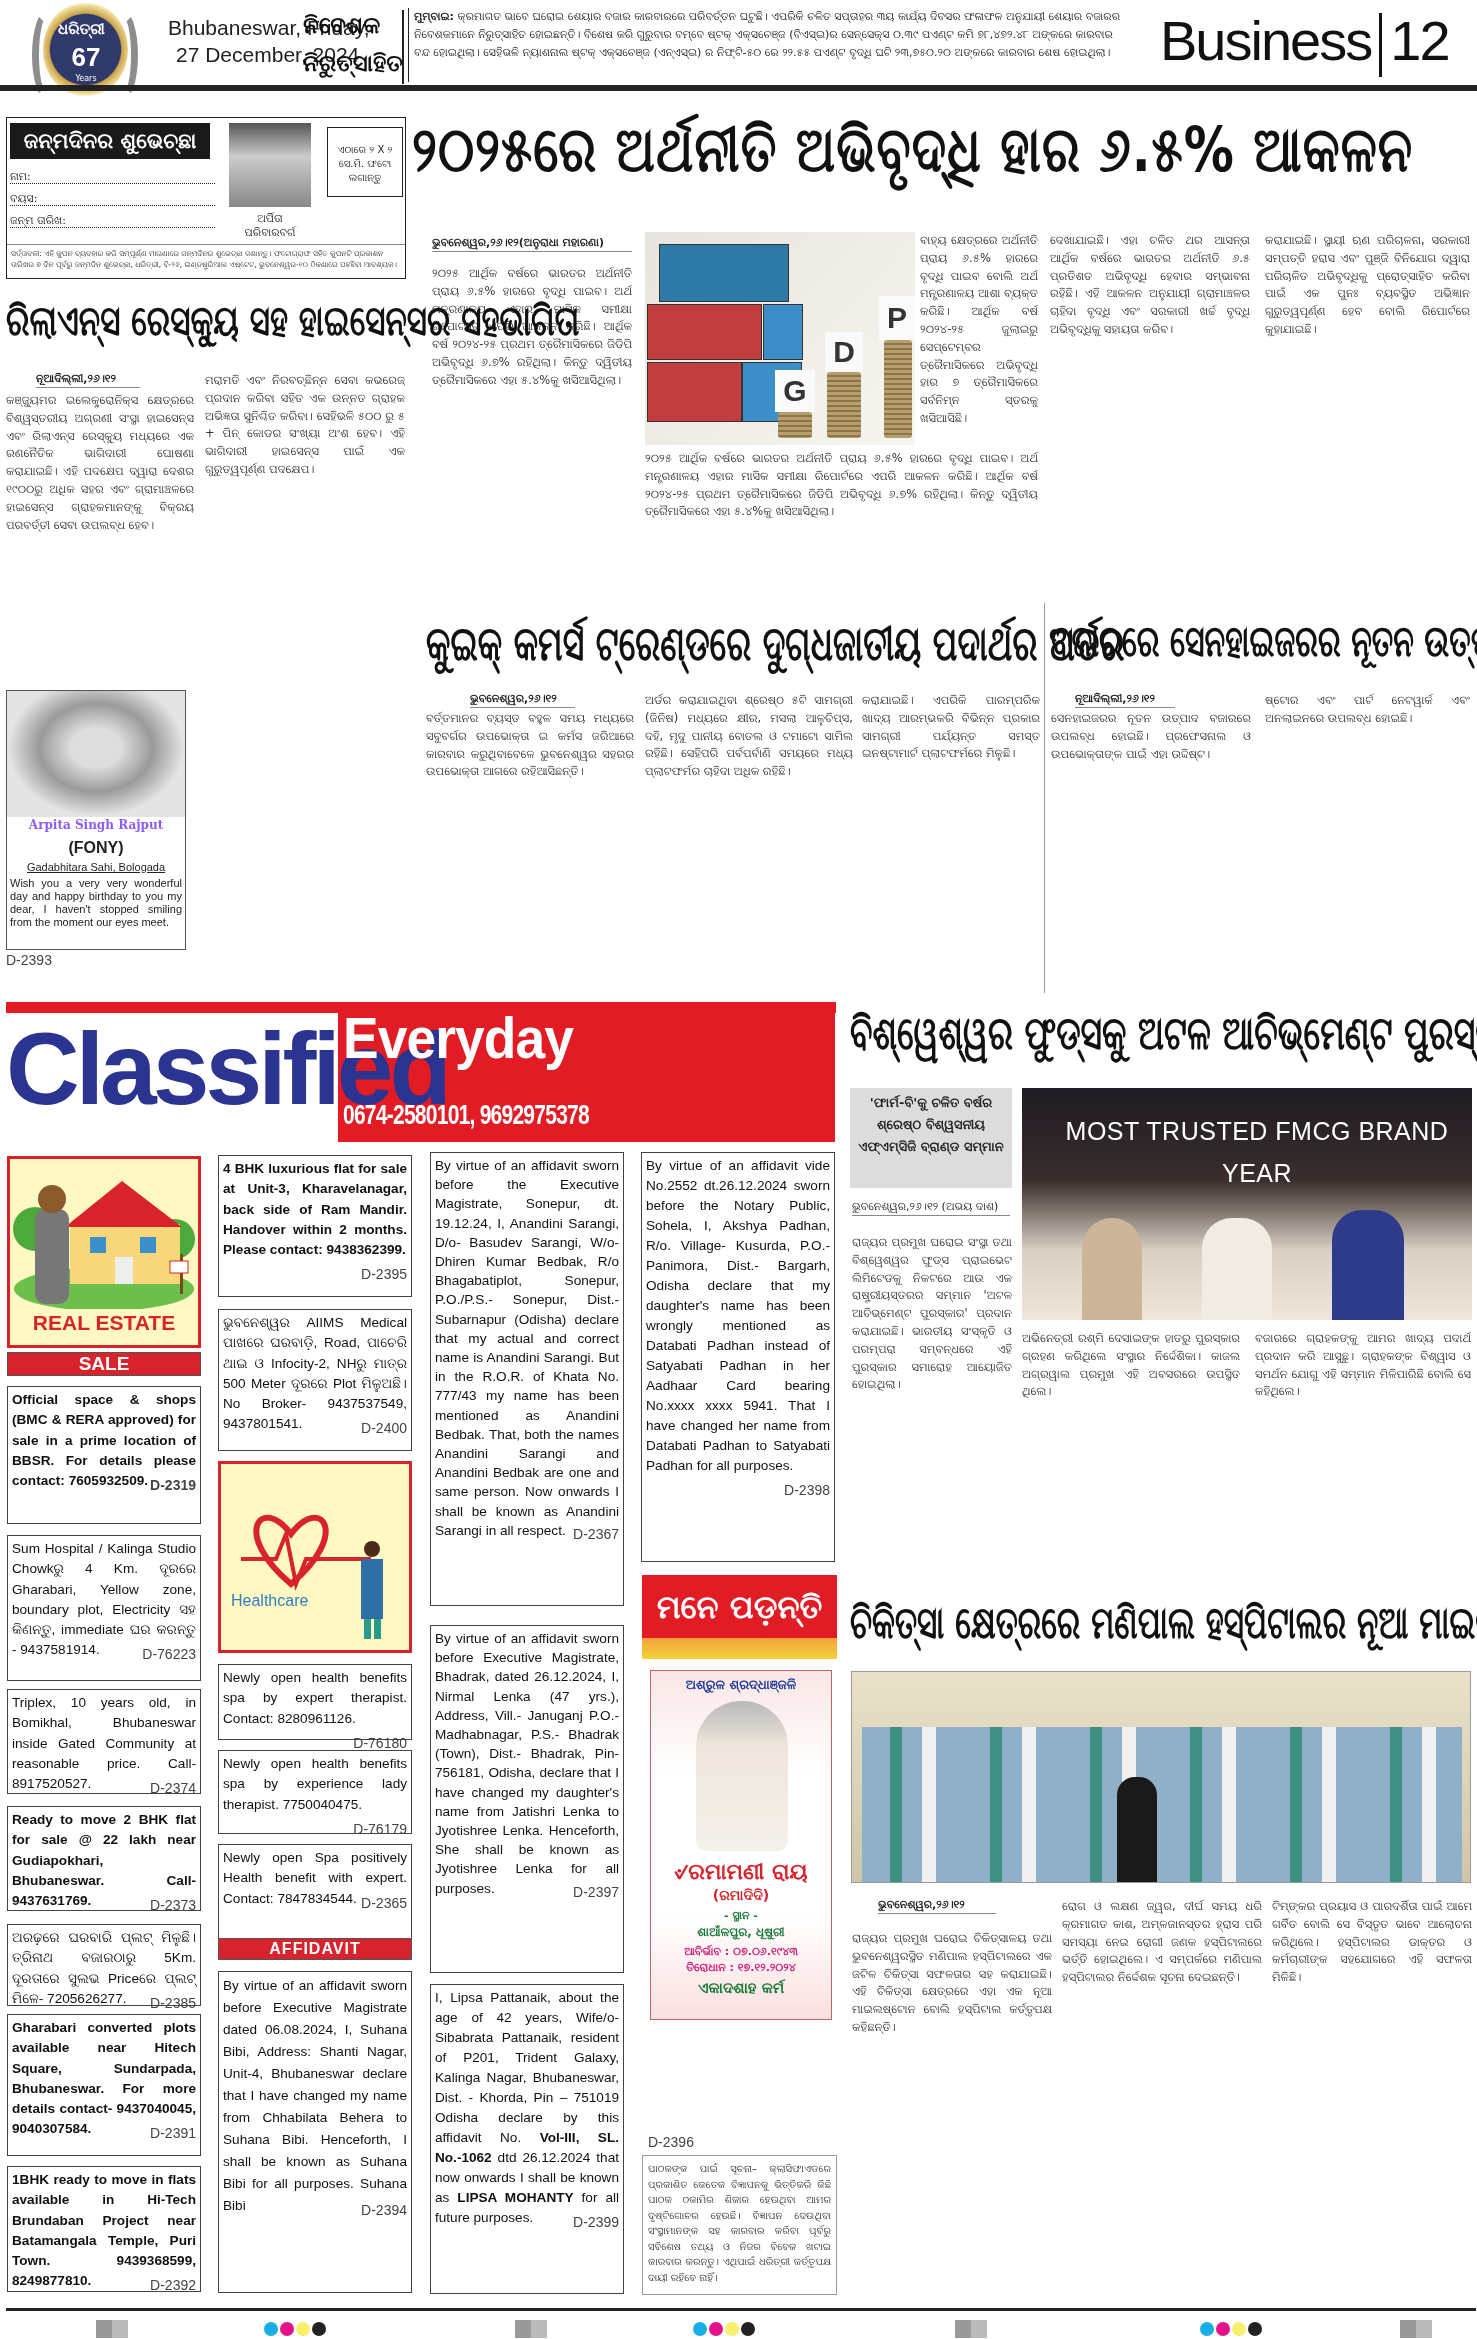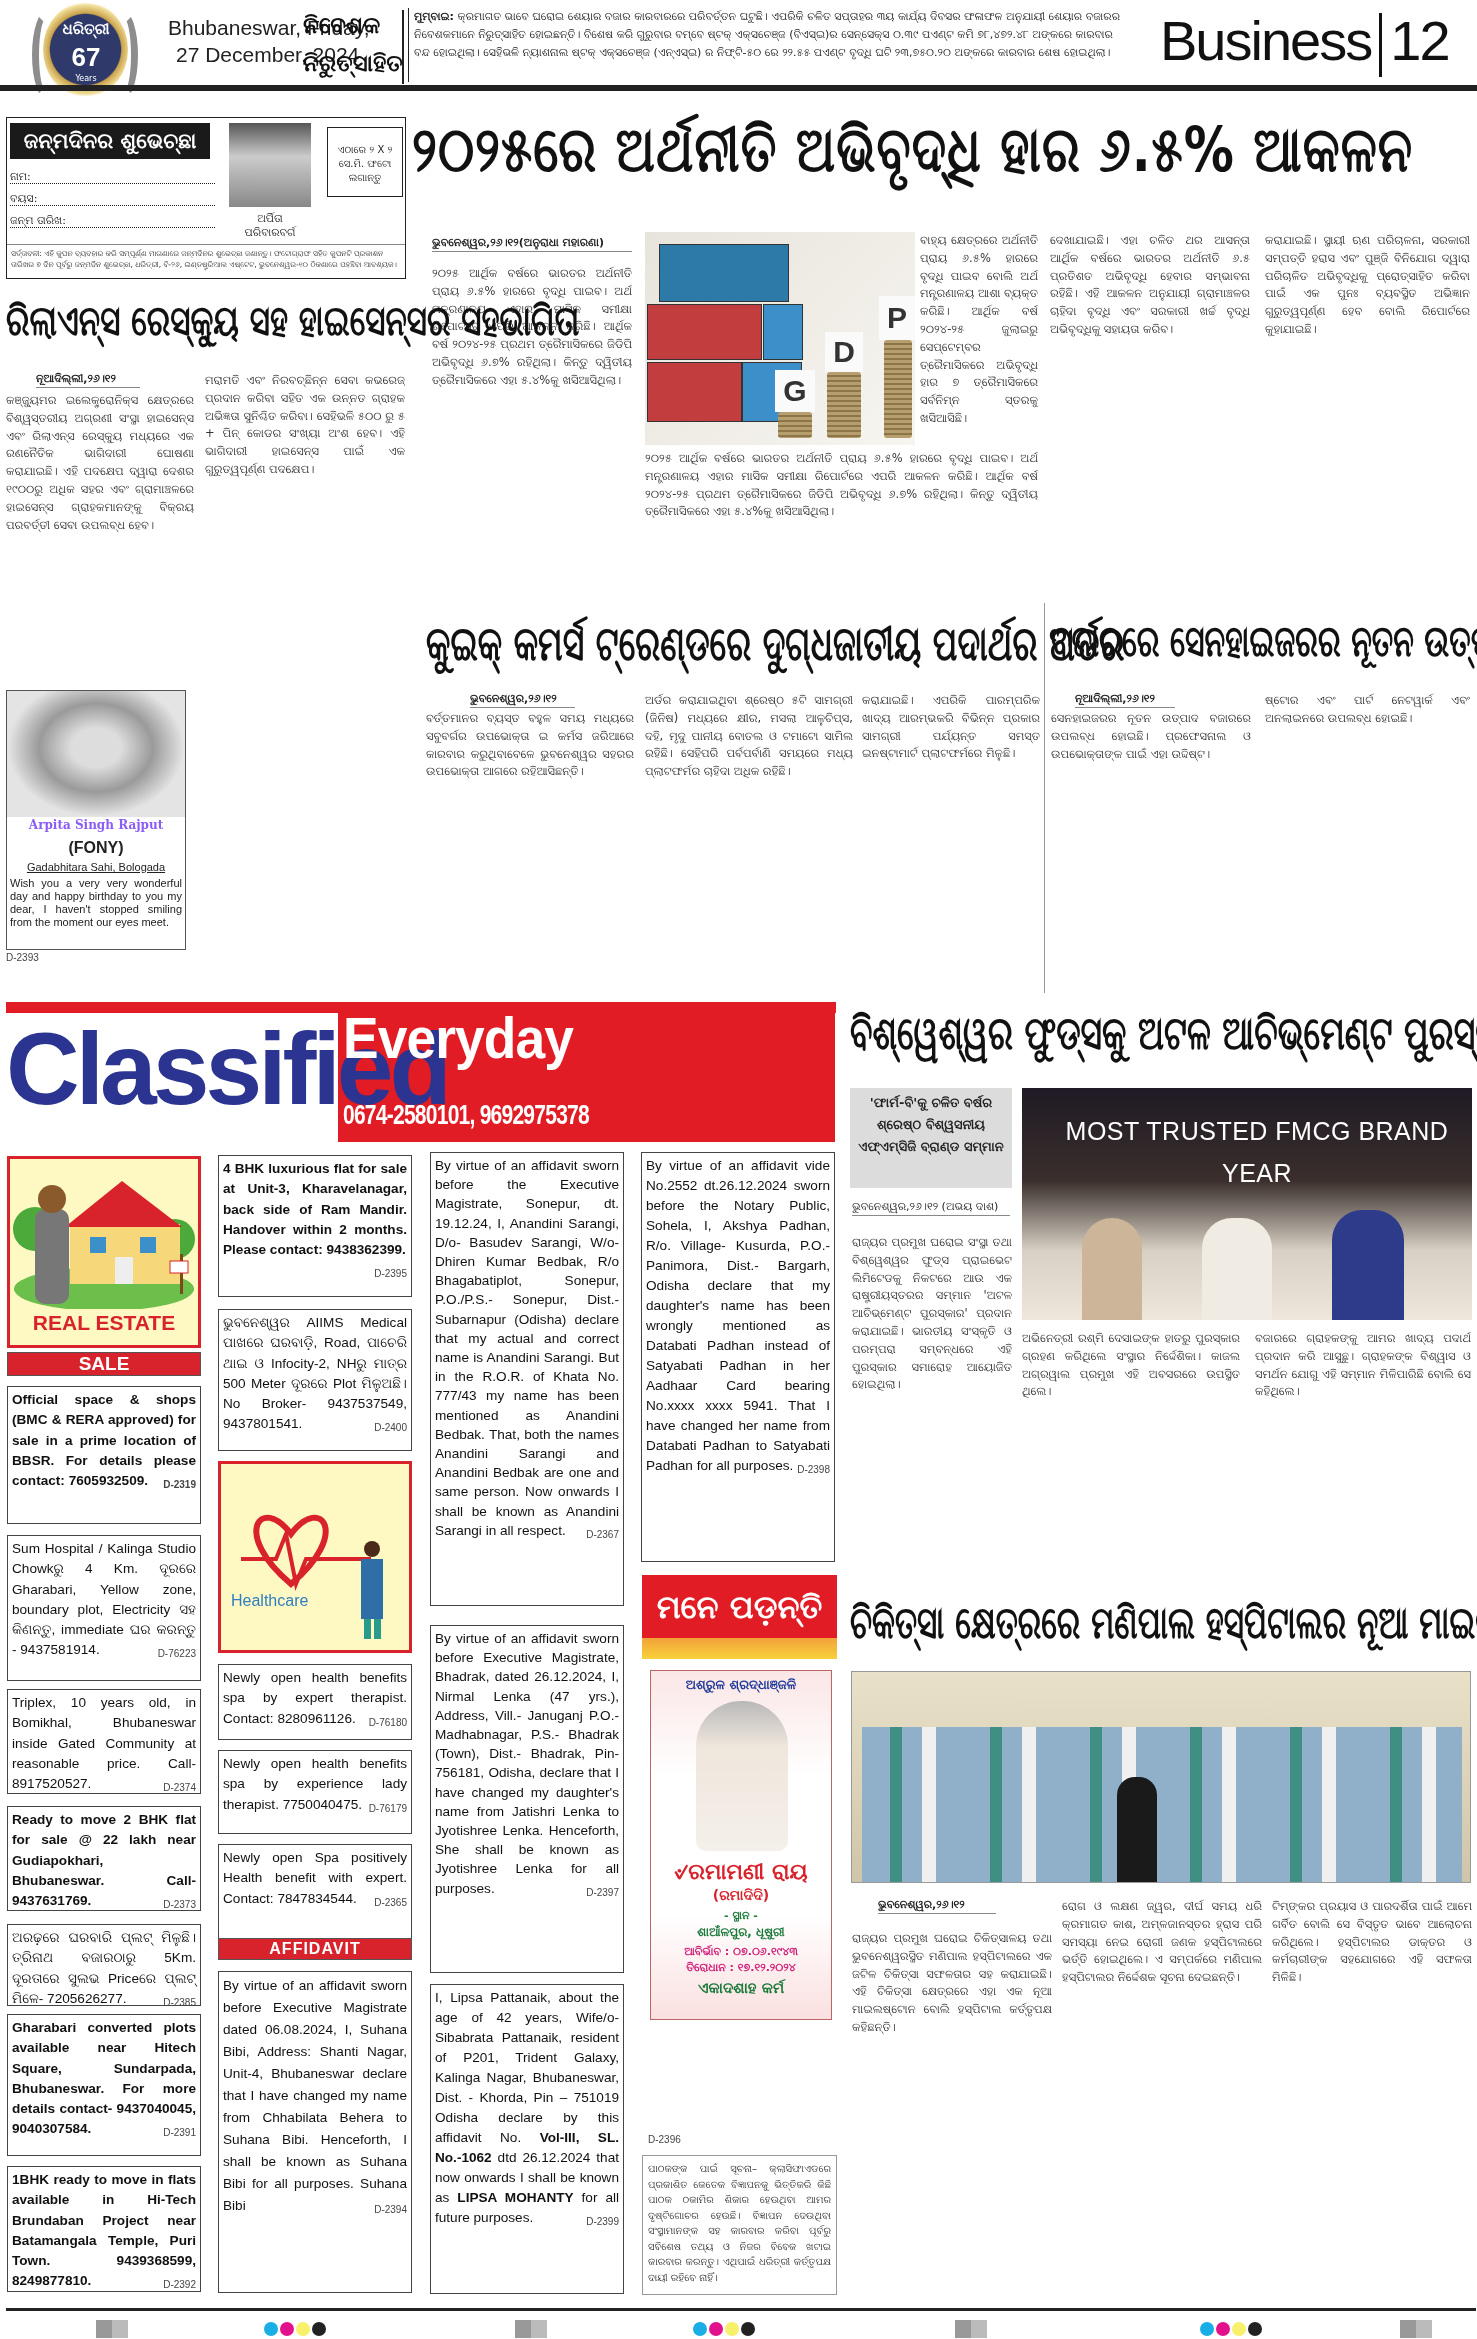--- a/index.html
+++ b/index.html
@@ -4,21 +4,21 @@
 <style>
 *{box-sizing:border-box;margin:0;padding:0}
 body{width:1477px;height:2339px;background:#fff;font-family:"DejaVu Sans",sans-serif;color:#222;position:relative;overflow:hidden}
 .abs{position:absolute}
 
 .logo{left:8px;top:2px;width:150px;height:100px;}
 .logo .ring{position:absolute;left:35px;top:0;width:85px;height:95px;border-radius:50%;background:radial-gradient(circle,#2f3a6b 55%,#c9a24a 57%,#f1df9c 70%,#fff 74%);}
 .logo .br{position:absolute;top:8px;width:30px;height:90px;border:7px solid #8d8d8d;border-radius:50%}
 .logo .brl{left:24px;border-right:none;border-top-color:transparent;border-bottom-color:transparent}
 .logo .brr{left:100px;border-left:none;border-top-color:transparent;border-bottom-color:transparent}
-.logo .t1{position:absolute;left:50px;top:18px;width:56px;text-align:center;color:#fff;font-size:15px;font-weight:bold}
+.logo .t1{position:absolute;left:50px;top:18px;width:56px;color:#fff;font-size:15px;font-weight:bold}
 .logo .t2{position:absolute;left:50px;top:40px;width:56px;text-align:center;color:#fff;font-size:26px;font-weight:bold;font-family:"Liberation Sans",sans-serif}
 .logo .t3{position:absolute;left:50px;top:72px;width:56px;text-align:center;color:#fff;font-size:8px}
 .dateline{left:168px;top:14px;font-family:Liberation Sans, sans-serif;font-size:21px;line-height:27px;color:#222}
 .mast-head{left:295px;top:6px;font-size:23px;font-weight:bold;line-height:38px;color:#111;margin-left:0}
 .ticker{left:410px;top:8px;width:375px;font-size:11px;line-height:18px;color:#222}
 .ticker b{font-weight:bold}
 .section{left:1160px;top:6px;font-family:"Liberation Sans",sans-serif;font-size:56px;color:#111;letter-spacing:-2px;line-height:70px}
 .section .bar{display:inline-block;width:3px;height:64px;background:#111;vertical-align:middle;margin:0 8px}
 .rule{left:0;top:85px;width:1477px;height:6px;background:#222}
 
@@ -39,21 +39,21 @@
 .cont{position:absolute;border:1px solid #333}
 .coin{position:absolute;background:repeating-linear-gradient(#b79e6e 0 3px,#8c7548 3px 5px);border-radius:3px}
 .gl{position:absolute;background:#fafafa;font-family:"Liberation Sans",sans-serif;font-weight:bold;font-size:30px;color:#333;text-align:center}
 
 .bday{left:6px;top:690px;width:180px;height:260px;border:1px solid #555}
 .bday .photo{position:absolute;left:0;top:0;width:178px;height:126px;background:radial-gradient(ellipse at 50% 45%,#ddd 20%,#9a9a9a 45%,#e4e4e4 70%)}
 .bday .nm{position:absolute;left:0;top:127px;width:178px;text-align:center;font-family:"DejaVu Serif",serif;font-weight:bold;font-size:12px;color:#8b5cf6}
 .bday .nick{position:absolute;left:0;top:148px;width:178px;text-align:center;font-family:"Liberation Sans",sans-serif;font-weight:bold;font-size:16px}
 .bday .addr{position:absolute;left:10px;top:170px;width:158px;text-align:center;font-family:"Liberation Sans",sans-serif;font-size:11px;text-decoration:underline}
 .bday .msg{position:absolute;left:3px;top:186px;width:172px;font-family:"Liberation Sans",sans-serif;font-size:11px;line-height:13px;text-align:justify}
-.code{font-family:"Liberation Sans",sans-serif;font-size:10px;color:#444}
+.code{font-family:"Liberation Sans",sans-serif;font-size:14px;color:#444}
 
 .cls-topbar{left:6px;top:1002px;width:830px;height:11px;background:#e21c25}
 .cls-word{left:6px;top:1010px;font-family:"Liberation Sans",sans-serif;font-weight:bold;font-size:102px;color:#2b3490;letter-spacing:-4px;line-height:118px}
 .cls-red{left:338px;top:1002px;width:497px;height:140px;background:#e21c25}
 .cls-ev{left:343px;top:1004px;font-family:"Liberation Sans",sans-serif;font-weight:bold;font-size:58px;color:#fff;letter-spacing:-1px;transform:scaleX(.92);transform-origin:left top}
 .cls-ph{left:343px;top:1100px;font-family:"Liberation Sans",sans-serif;font-weight:bold;font-size:27px;color:#fff;letter-spacing:-1px;transform:scaleX(.78);transform-origin:left top;white-space:nowrap}
 
 .ad{position:absolute;border:1.5px solid #444;padding:3px 4px;font-family:"Liberation Sans",sans-serif;font-size:13.6px;line-height:20.3px;text-align:justify;color:#111}
 .ad.b{font-weight:bold}
 .ad .code{float:right;margin-top:4px}

